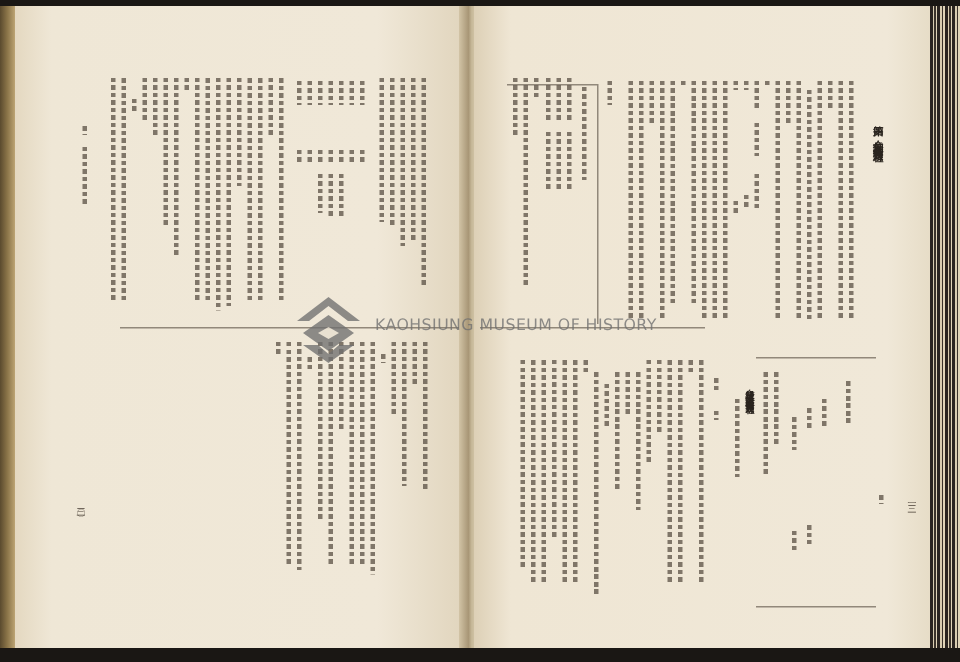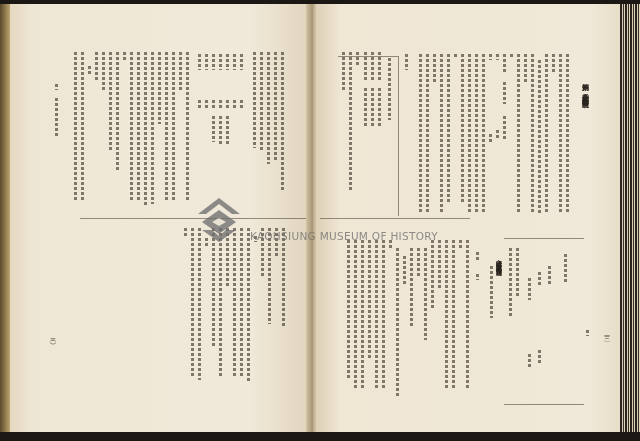--- a/index.html
+++ b/index.html
@@ -13,21 +13,21 @@
   .edge-right { position:absolute; left:620px; top:4px; width:20px; height:428px; background:repeating-linear-gradient(90deg,#2a2420 0 2px,#d8ccb0 2px 3px,#3a322a 3px 4px,#e0d4b8 4px 5px); }
   .txtblock { position:absolute; }
   .txtblock .ln { position:absolute; top:0; width:3px; background:repeating-linear-gradient(180deg,#5a5044 0 3px,transparent 3px 5px); opacity:0.75; }
   .rule { position:absolute; height:1px; background:#6a6052; opacity:0.7; }
   .vrule { position:absolute; width:1px; background:#6a6052; opacity:0.7; }
   .heading { position:absolute; writing-mode:vertical-rl; font-size:7px; font-weight:bold; color:#2a241e; letter-spacing:1px; }
   .pagenum { position:absolute; font-size:6px; color:#4a4036; }
   .watermark { position:absolute; left:196px; top:196px; width:270px; height:52px; opacity:0.78; }
   .wm-logo { position:absolute; left:0; top:0; width:46px; height:48px; }
   .wm-cn { position:absolute; left:52px; top:2px; font-family:"DejaVu Sans", sans-serif; font-size:22px; font-weight:bold; color:#6c6c6c; letter-spacing:1px; white-space:nowrap; }
-  .wm-en { position:absolute; left:54px; top:34px; font-family:"DejaVu Sans", sans-serif; font-size:10.5px; color:#707070; letter-spacing:0.3px; white-space:nowrap; }
+  .wm-en { position:absolute; left:54px; top:15px; font-family:"DejaVu Sans", sans-serif; font-size:10.5px; color:#707070; letter-spacing:0.3px; white-space:nowrap; }
 </style>
 </head>
 <body>
 
 <div class="spread"></div>
 <div class="edge-left"></div>
 
 <div class="page page-left">
 
   <div class="txtblock" style="left:0;top:0;width:302px;height:200px;">

